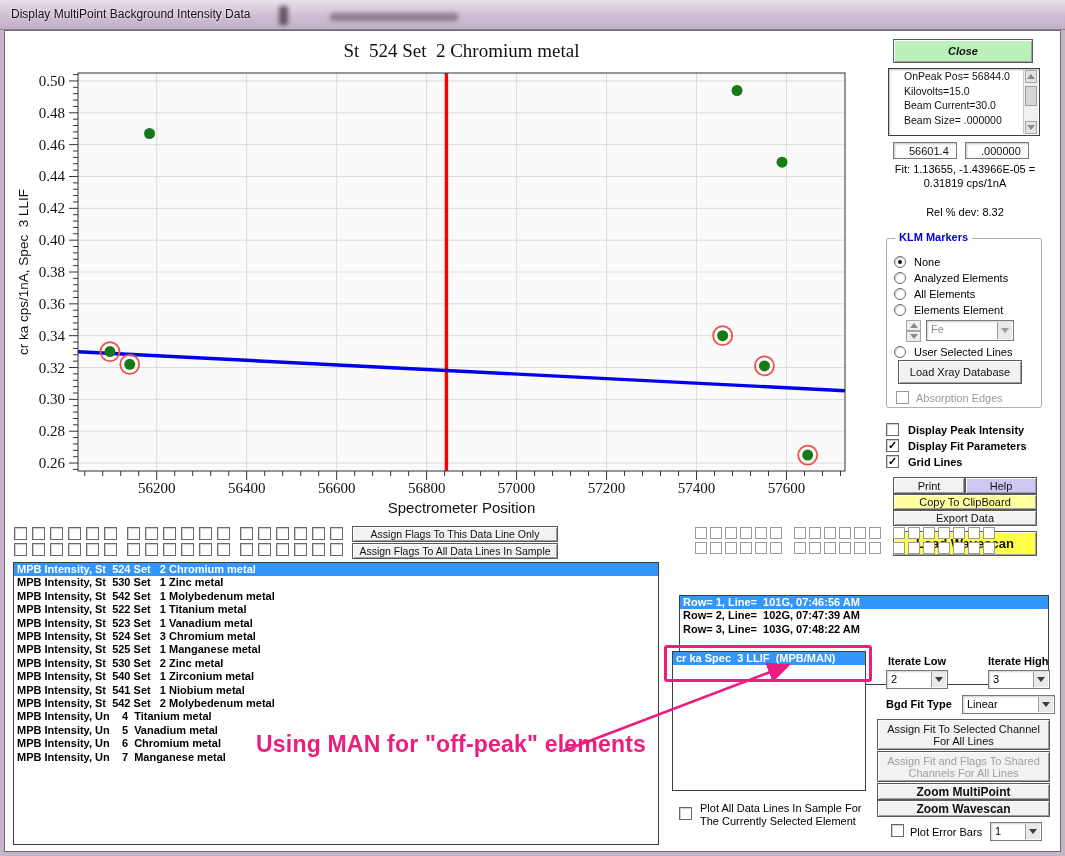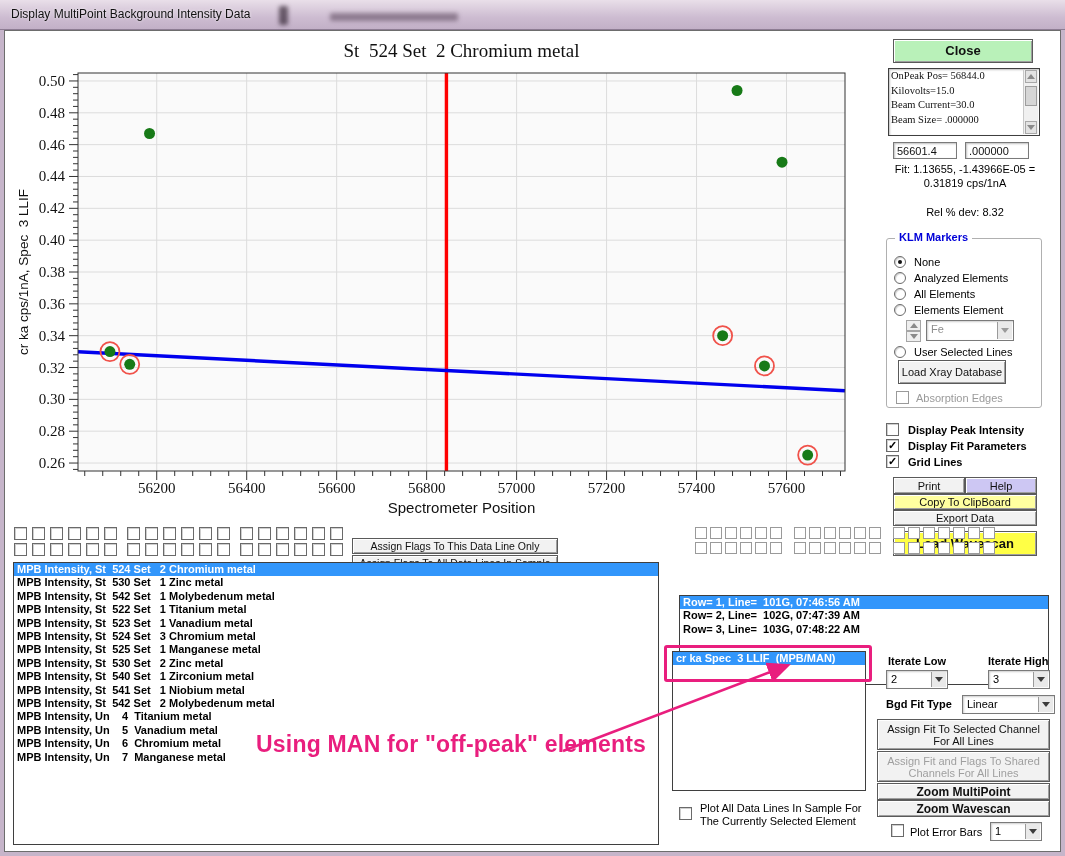--- a/index.html
+++ b/index.html
@@ -11,28 +11,28 @@
     background:linear-gradient(#e9dfe9,#cdbcd1 60%,#c2b0c7);border-bottom:1px solid #8d7c93;}
   .titlebar-title{position:absolute;left:11px;top:7px;font-size:12px;color:#111;
     text-shadow:0 0 3px rgba(255,255,255,.9);}
   .smudge{position:absolute;filter:blur(2px);border-radius:2px;}
   .client{position:absolute;left:4px;top:30px;width:1057px;height:822px;
     background:#fff;border:1px solid #6d6d6d;}
   
   .btn{position:absolute;display:flex;align-items:center;justify-content:center;
     background:#f2f2f2;border:1px solid #5a5a5a;font-size:11px;color:#111;cursor:pointer;
     box-shadow:inset 1px 1px 0 #ffffff,inset -1px -1px 0 #9f9f9f;text-align:center;line-height:12px;}
-  .btn.green{background:#b9f1b9;font-weight:bold;font-size:13px;}
+  .btn.green{background:#b9f1b9;font-weight:bold;font-size:11px;font-style:italic;}
   .btn.yellow{background:#ffffa0;}
   .btn.yellow2{background:#ffff45;font-weight:bold;font-size:13px;}
   .btn.lav{background:#cdc7f3;}
   .btn.bold{font-weight:bold;font-size:12px;}
   .btn.disabled{color:#9f9f9f;cursor:default;}
   .sunken{background:#fff;border:1px solid #7a7a7a;box-shadow:inset 1px 1px 2px rgba(0,0,0,.25);}
-  .field{position:absolute;font-size:11px;color:#111;padding:2px 3px;white-space:pre;}
+  .field{position:absolute;font-size:11px;color:#111;padding:2px 15px;white-space:pre;}
   .listbox{position:absolute;background:#fff;border:1px solid #3f3f3f;overflow:hidden;}
   .list-item{font-size:11px;font-weight:bold;line-height:13.4px;white-space:pre;
     padding-left:3px;color:#000;cursor:default;}
   .list-item.sel{background:#3296fb;color:#fff;}
   .cb{position:absolute;width:13px;height:13px;background:#fff;border:1px solid #6a6a6a;
     box-shadow:inset 1px 1px 0 #cfcfcf;display:flex;align-items:center;justify-content:center;
     font-size:11px;font-weight:bold;color:#000;cursor:pointer;}
   .cb.dim{border-color:#9a9a9a;box-shadow:none;}
   .lbl{position:absolute;font-size:11px;color:#000;white-space:pre;}
   .lbl.b{font-weight:bold;}
@@ -61,21 +61,21 @@
   .annot-text{position:absolute;font-size:23px;font-weight:600;letter-spacing:.2px;}
   .pink-box{position:absolute;border:3px solid #e91e7e;border-radius:3px;}
   .scrollstrip{position:absolute;right:1px;top:1px;bottom:1px;width:15px;background:#f0f0f0;
     border-left:1px solid #c9c9c9;}
   .sb-btn{position:absolute;left:1px;width:12px;height:13px;background:#e3e3e3;
     border:1px solid #a8a8a8;display:flex;align-items:center;justify-content:center;}
   .sb-thumb{position:absolute;left:1px;top:16px;width:12px;height:20px;background:#d6d6d6;
     border:1px solid #9d9d9d;}
   .spin{position:absolute;width:15px;height:11px;background:#efefef;border:1px solid #a5a5a5;
     display:flex;align-items:center;justify-content:center;}
-  .info-line{font-size:10.5px;line-height:14.5px;color:#111;white-space:pre;padding-left:2px;font-family:Liberation Serif, serif;}
+  .info-line{font-size:10.5px;line-height:14.5px;color:#111;white-space:pre;padding-left:15px;}
 </style>
 </head>
 <body>
 
 <div class="screen">
 
   <div class="titlebar">
     <div class="titlebar-title">Display MultiPoint Background Intensity Data</div>
     <div class="smudge" style="left:279px;top:6px;width:9px;height:19px;background:rgba(45,30,45,.65);"></div>
     <div class="smudge" style="left:330px;top:13px;width:128px;height:8px;background:rgba(80,60,80,.5);"></div>
@@ -301,21 +301,21 @@
     </div>
   <div class="combo dis" style="left:926px;top:320px;width:88px;height:21px;">
     <span class="val">Fe</span>
     <span class="dd">
         <span class="tri-down" style="border-top-color:#9a9a9a;"></span>
       </span>
   </div>
 
   <div class="radio" style="left:894px;top:346px;"></div>
   <div class="lbl" style="left:914px;top:346px;">User Selected Lines</div>
-  <div class="btn" style="left:898px;top:360px;width:108px;height:24px;">Load Xray Database</div>
+  <div class="btn" style="left:898px;top:360px;width:124px;height:24px;">Load Xray Database</div>
   <div class="cb dim" style="left:896px;top:391px;"></div>
   <div class="lbl dis" style="left:916px;top:392px;">Absorption Edges</div>
 
   <div class="cb" style="left:886px;top:423px;"></div>
   <div class="lbl b" style="left:908px;top:424px;">Display Peak Intensity</div>
   <div class="cb" style="left:886px;top:439px;">✓</div>
   <div class="lbl b" style="left:908px;top:440px;">Display Fit Parameters</div>
   <div class="cb" style="left:886px;top:455px;">✓</div>
   <div class="lbl b" style="left:908px;top:456px;">Grid Lines</div>
 
@@ -407,21 +407,21 @@
         <span class="cb fcb dim"></span>
         <span class="cb fcb dim"></span>
         <span class="cb fcb dim"></span>
         <span class="cb fcb dim"></span>
         <span class="cb fcb dim"></span>
         <span class="cb fcb dim"></span>
         <span class="cb fcb dim"></span>
         <span class="cb fcb dim"></span>
       </div>
     </div>
-  <div style="position:absolute;left:352px;top:526px;width:206px;margin-top:12px;">
+  <div style="position:absolute;left:352px;top:526px;width:206px;">
     <div class="btn" style="position:static;width:206px;height:16px;font-size:10.5px;">Assign Flags To This Data Line Only</div>
     <div class="btn" style="position:static;width:206px;height:16px;font-size:10.5px;margin-top:1px;">Assign Flags To All Data Lines In Sample</div>
   </div>
 
   <div class="listbox" id="sample-list" style="left:13px;top:562px;width:646px;height:283px;">
       <div class="list-item sel">MPB Intensity, St  524 Set   2 Chromium metal</div>
       <div class="list-item">MPB Intensity, St  530 Set   1 Zinc metal</div>
       <div class="list-item">MPB Intensity, St  542 Set   1 Molybedenum metal</div>
       <div class="list-item">MPB Intensity, St  522 Set   1 Titanium metal</div>
       <div class="list-item">MPB Intensity, St  523 Set   1 Vanadium metal</div>

